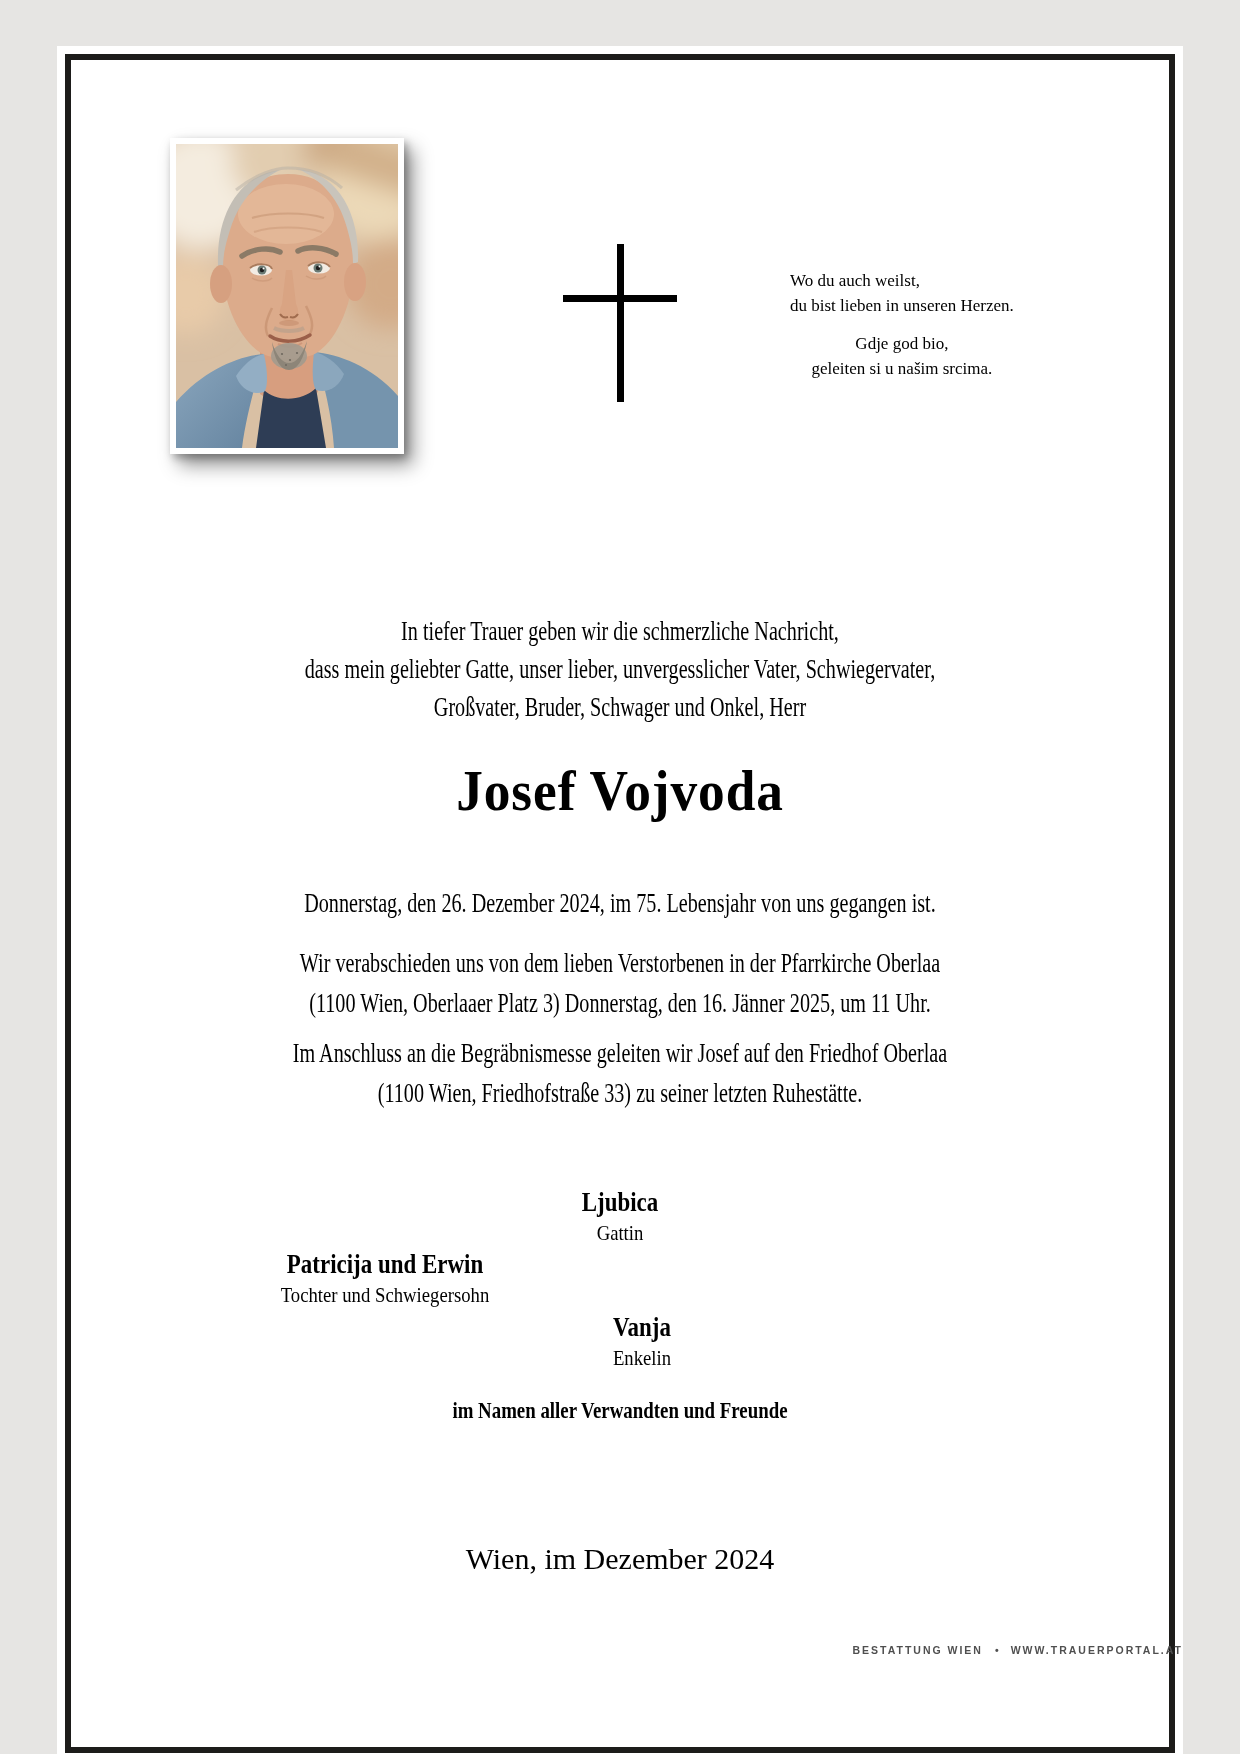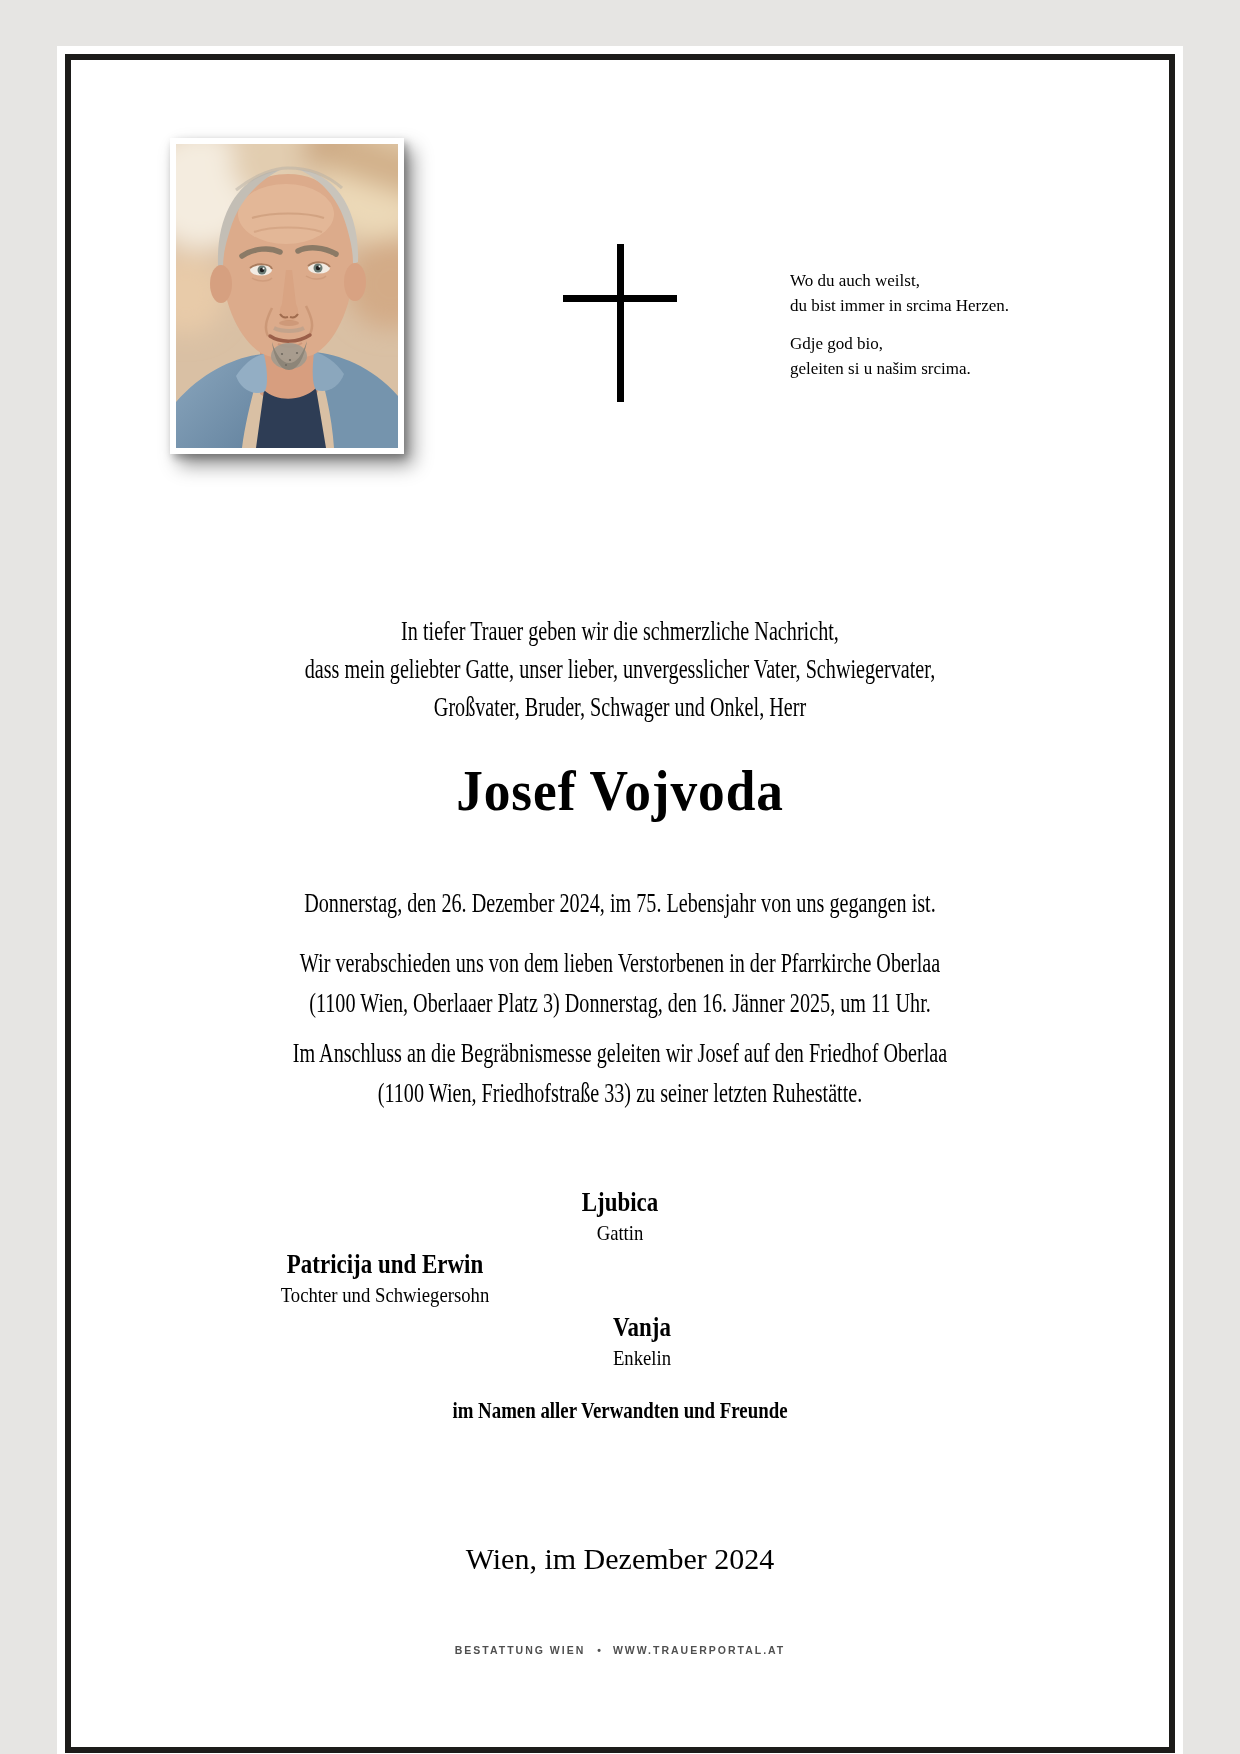--- a/index.html
+++ b/index.html
@@ -41,21 +41,21 @@
   .photo svg{display:block;width:100%;height:100%;}
   
   .cross{position:absolute;left:505px;top:198px;width:116px;height:158px;}
   .cross .v{position:absolute;left:55px;top:0;width:7px;height:158px;background:#000;}
   .cross .h{position:absolute;left:1px;top:51px;width:114px;height:7px;background:#000;}
   
   .verse{
     position:absolute;left:733px;top:222px;
     font-size:17px;line-height:25px;text-align:left;
   }
-  .verse .vblock + .vblock{margin-top:13px;}
+  .verse .vblock + .vblock{margin-top:13px;text-align:center;}
   .verse .vline{display:block;}
   
   .cblock{position:absolute;left:0;right:0;text-align:center;}
   .cline{display:block;}
   .condensed{transform:scaleX(0.72);transform-origin:50% 0;}
   .intro{top:566px;font-size:28px;line-height:38px;}
   .name{
     top:714px;font-size:58px;font-weight:bold;line-height:62px;
     transform:scaleX(0.92);transform-origin:50% 0;letter-spacing:1px;
   }
@@ -75,21 +75,21 @@
   .m-daughter{top:1202px;left:108px;width:440px;right:auto;}
   .m-son{top:1202px;left:580px;width:440px;right:auto;}
   .m-granddaughter{top:1265px;padding-left:44px;}
   .closing{
     top:1352px;font-size:23px;font-weight:bold;
     transform:scaleX(0.82);transform-origin:50% 0;
   }
   .place-date{top:1496px;font-size:30px;}
   
   .footer{
-    position:absolute;left:0;right:0;top:1598px;text-align:center;
+    position:absolute;left:0;right:0;top:1598px;text-align:right;
     font-family:"Liberation Sans", sans-serif;
     font-size:10.5px;font-weight:bold;letter-spacing:2px;
     color:var(--footer);
   }
   .footer .bullet{margin:0 12px;letter-spacing:0;}
 </style>
 </head>
 <body>
 
 <div class="card">
@@ -169,21 +169,21 @@
   </div>
 
   <div class="cross">
     <div class="v"></div>
     <div class="h"></div>
   </div>
 
   <div class="verse">
     <div class="vblock">
       <span class="vline">Wo du auch weilst,</span>
-      <span class="vline">du bist immer in srcima Herzen.</span>
+      <span class="vline">du bist lieben in unseren Herzen.</span>
     </div>
     <div class="vblock">
       <span class="vline">Gdje god bio,</span>
       <span class="vline">geleiten si u našim srcima.</span>
     </div>
   </div>
 
   <div class="cblock intro condensed">
     <span class="cline">In tiefer Trauer geben wir die schmerzliche Nachricht,</span>
     <span class="cline">dass mein geliebter Gatte, unser lieber, unvergesslicher Vater, Schwiegervater,</span>

